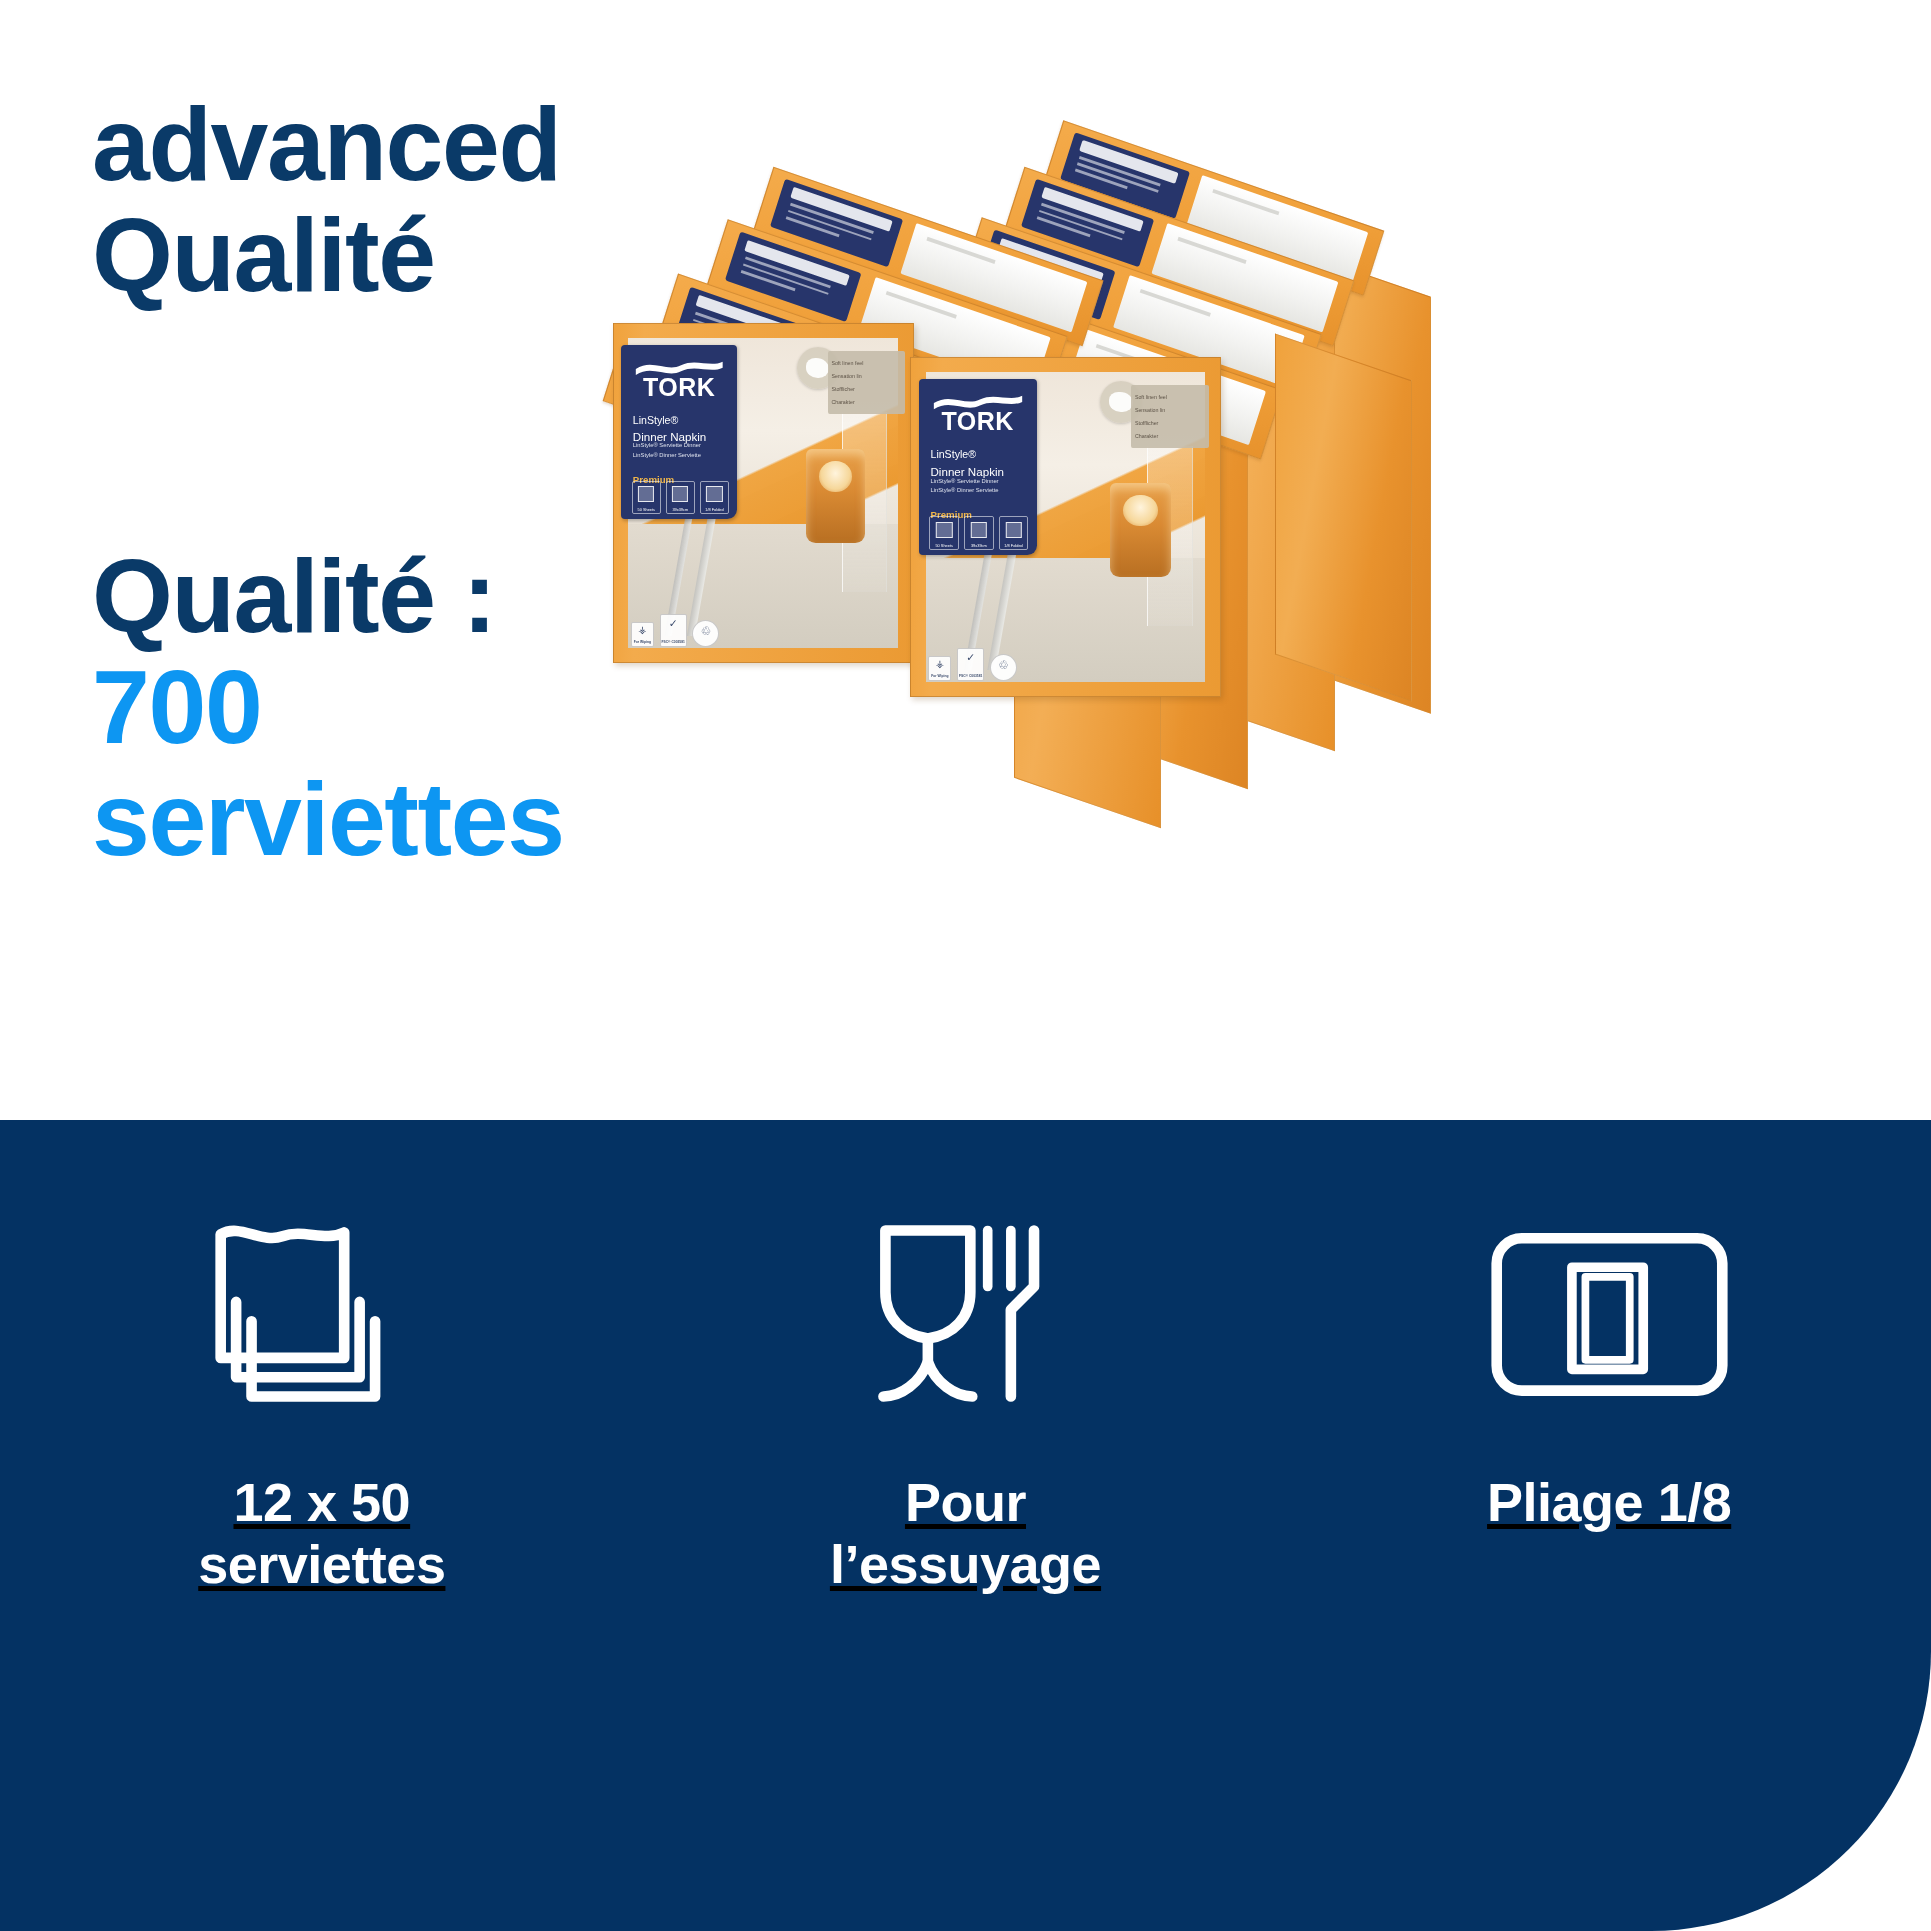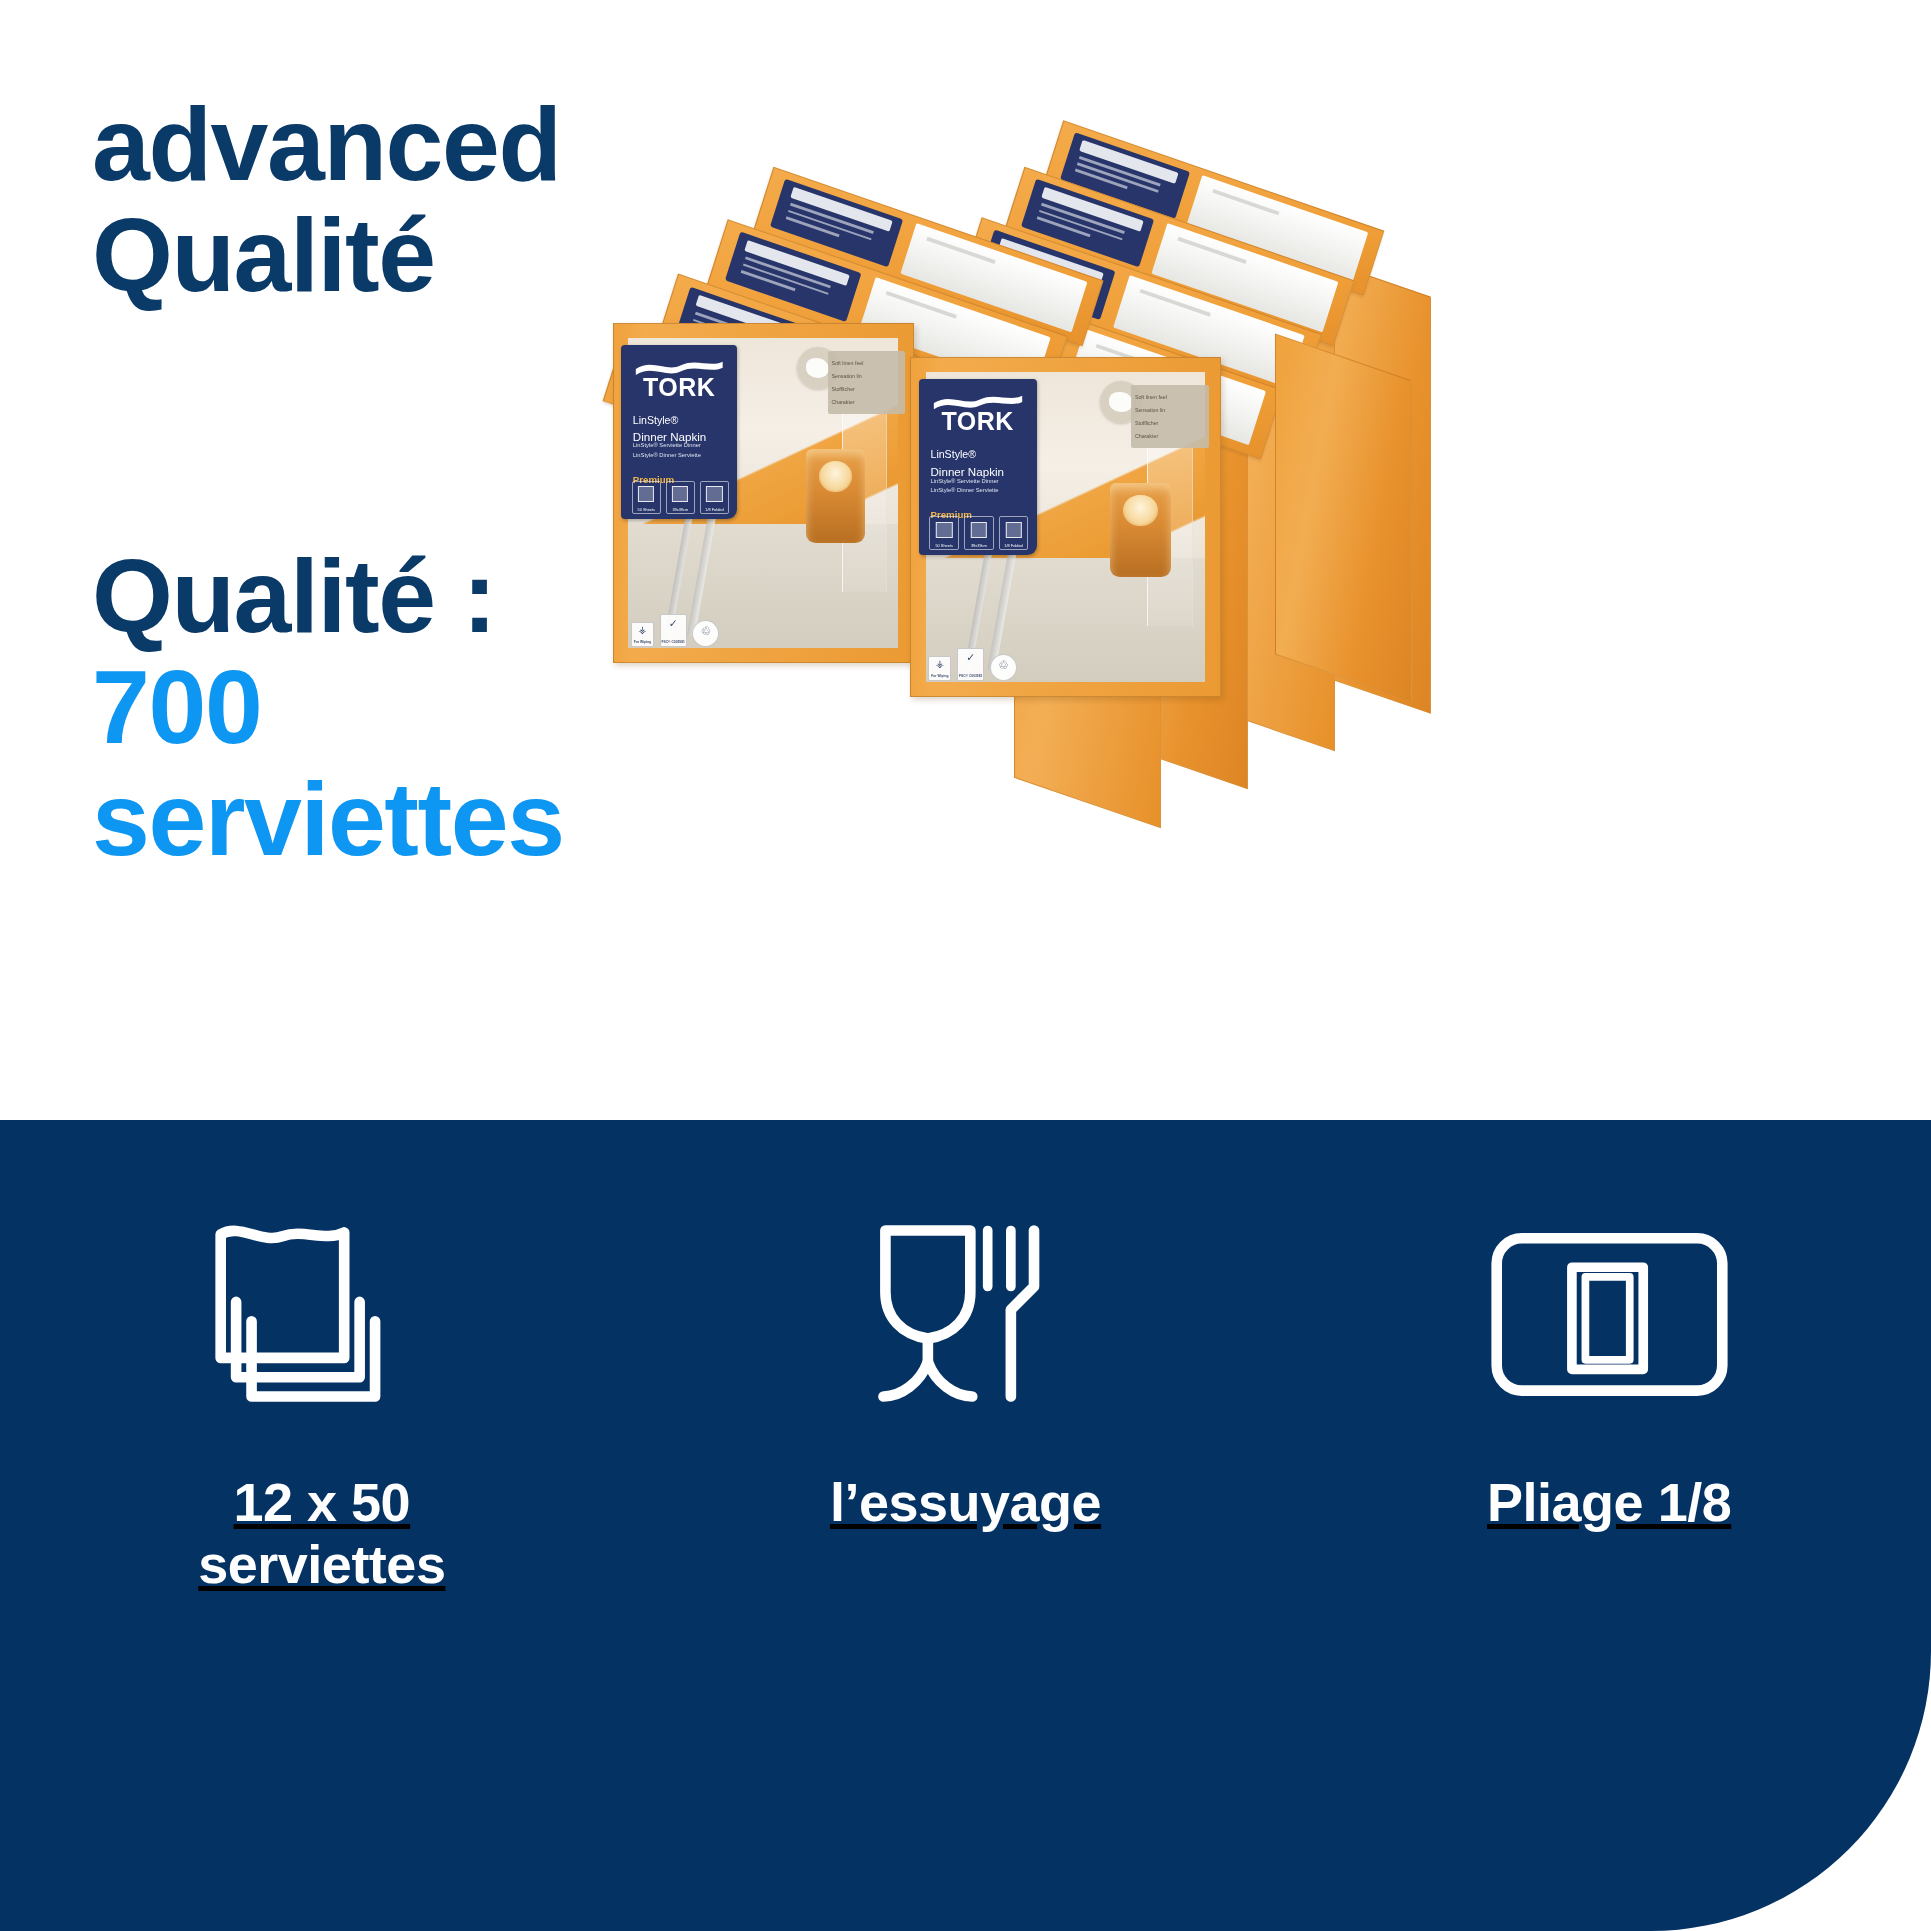--- a/index.html
+++ b/index.html
@@ -452,20 +452,21 @@
           <svg width="203" height="193" viewBox="0 0 210 200">
             <path d="M22,14 L110,14 L110,78 C110,104 93,122 66,126 C39,122 22,104 22,78 Z" fill="none" stroke="#ffffff" stroke-width="11" stroke-linejoin="round" stroke-linecap="round"></path>
             <path d="M66,126 L66,150" fill="none" stroke="#ffffff" stroke-width="11" stroke-linecap="round"></path>
             <path d="M20,186 C38,186 58,172 66,150 C74,172 94,186 112,186" fill="none" stroke="#ffffff" stroke-width="11" stroke-linejoin="round" stroke-linecap="round"></path>
             <path d="M128,14 L128,72" fill="none" stroke="#ffffff" stroke-width="10" stroke-linecap="round"></path>
             <path d="M152,14 L152,72" fill="none" stroke="#ffffff" stroke-width="10" stroke-linecap="round"></path>
             <path d="M176,14 L176,72 L152,96 L152,186" fill="none" stroke="#ffffff" stroke-width="11" stroke-linejoin="round" stroke-linecap="round"></path>
           </svg>
         </div>
         <div class="caption">
+          <div>Pour</div>
           <div>l’essuyage</div>
         </div>
       </div>
 
       <div class="feature">
         <div class="icon-wrap">
           <svg width="241" height="193" viewBox="0 0 250 200">
             <rect x="8" y="22" width="234" height="158" rx="26" ry="26" fill="none" stroke="#ffffff" stroke-width="11"></rect>
             <path d="M86,52 L160,52 L160,158 L86,158 Z" fill="none" stroke="#ffffff" stroke-width="10" stroke-linejoin="round"></path>
             <path d="M100,62 L146,62 L146,148 L100,148 Z" fill="none" stroke="#ffffff" stroke-width="8" stroke-linejoin="round"></path>

